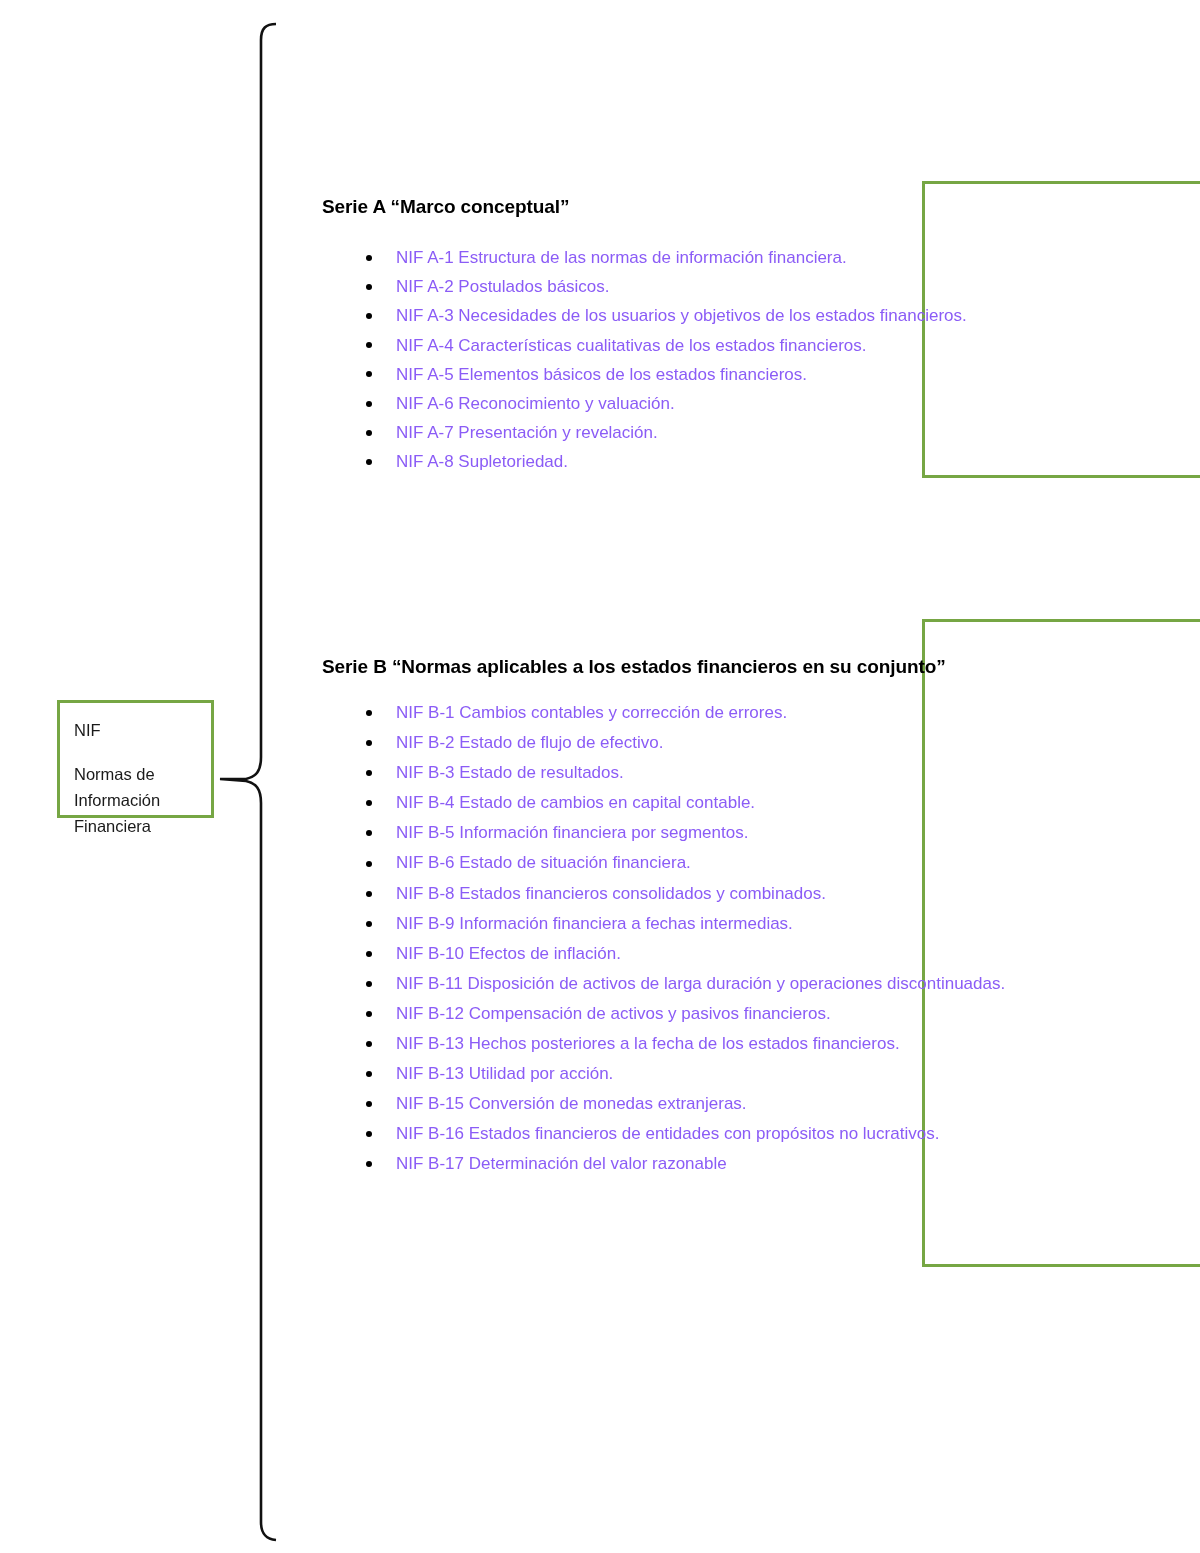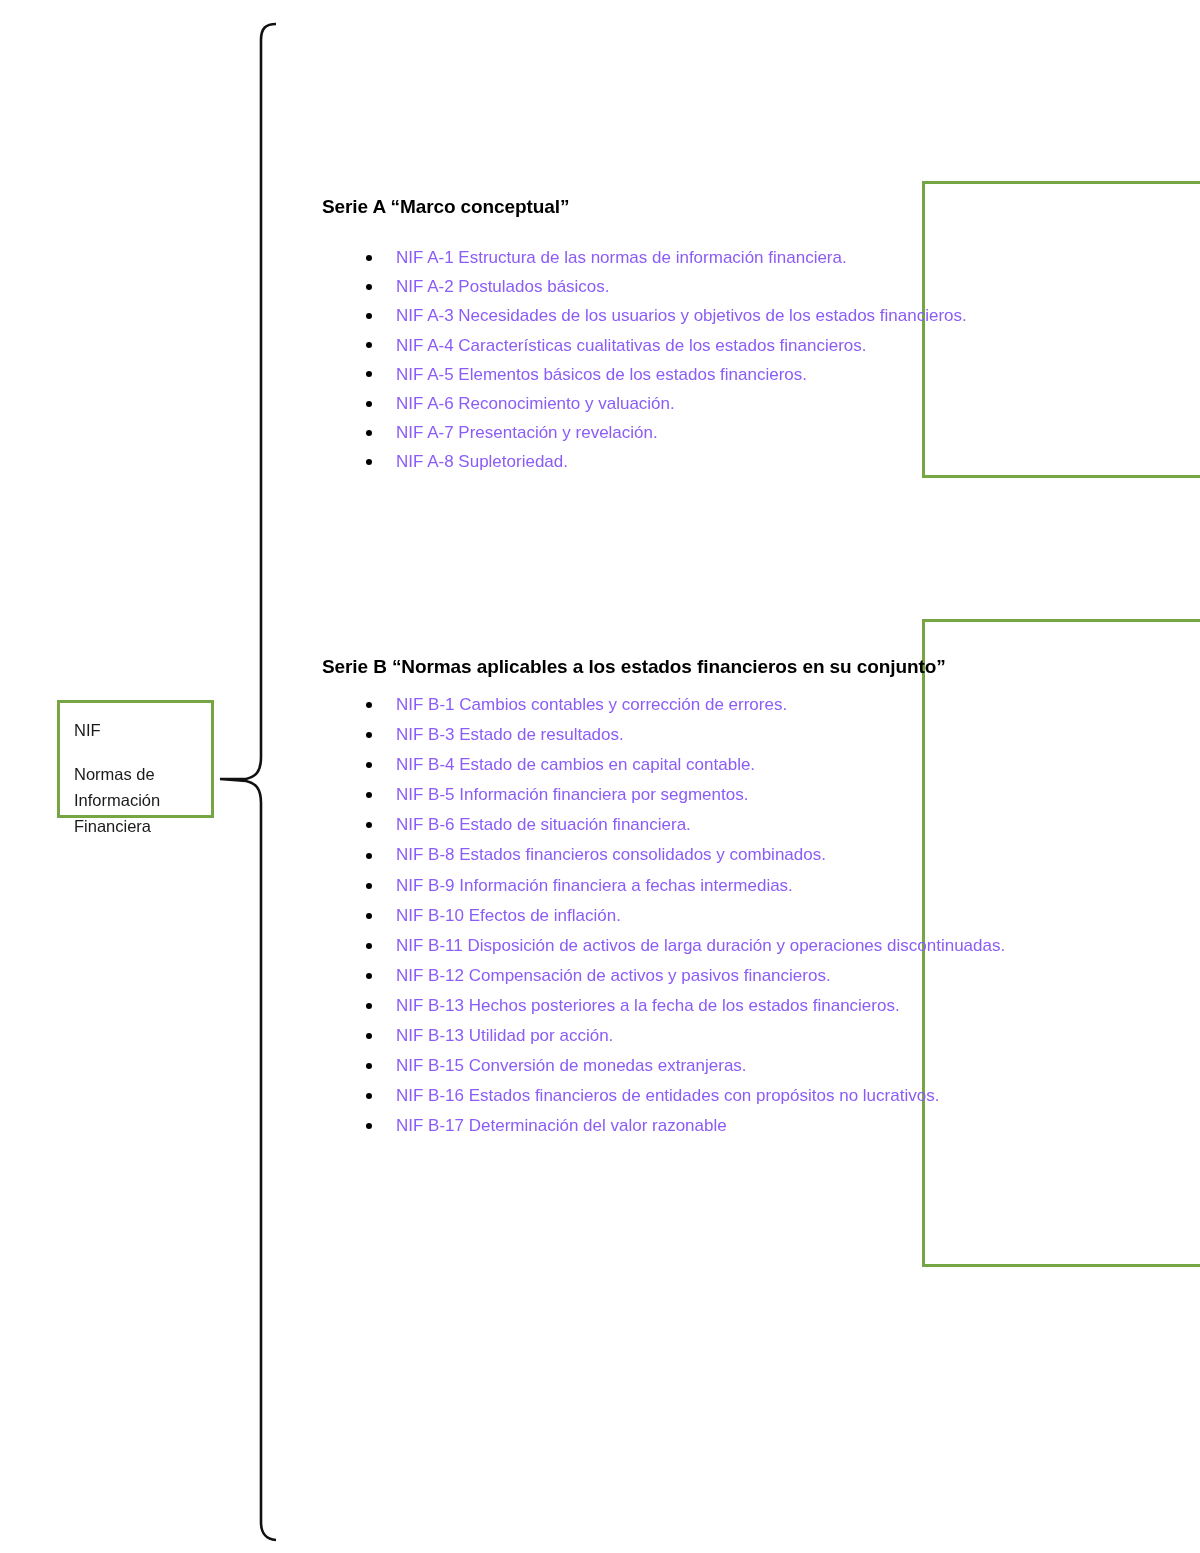--- a/index.html
+++ b/index.html
@@ -92,21 +92,21 @@
     white-space: nowrap;
     margin: 0;
   }
 
   .series-list {
     list-style: none;
     margin: 0;
     padding: 0;
   }
   #series-a-block .series-list { margin-top: 25px; }
-  #series-b-block .series-list { margin-top: 12px; }
+  #series-b-block .series-list { margin-top: 20px; }
 
   .series-list li {
     position: relative;
     font-size: 17px;
     color: #8b5cf6;
     white-space: nowrap;
     padding-left: 74px;
   }
   #series-a-block .series-list li { line-height: 29.2px; }
   #series-b-block .series-list li { line-height: 30.1px; }
@@ -164,20 +164,21 @@
       <li>NIF A-6 Reconocimiento y valuación.</li>
       <li>NIF A-7 Presentación y revelación.</li>
       <li>NIF A-8 Supletoriedad.</li>
     </ul>
   </div>
 
   <div class="series-block" id="series-b-block">
     <p class="series-heading">Serie B “Normas aplicables a los estados financieros en su conjunto”</p>
     <ul class="series-list">
       <li>NIF B-1 Cambios contables y corrección de errores.</li>
+      <li>NIF B-2 Estado de flujo de efectivo.</li>
       <li>NIF B-3 Estado de resultados.</li>
       <li>NIF B-4 Estado de cambios en capital contable.</li>
       <li>NIF B-5 Información financiera por segmentos.</li>
       <li>NIF B-6 Estado de situación financiera.</li>
       <li>NIF B-8 Estados financieros consolidados y combinados.</li>
       <li>NIF B-9 Información financiera a fechas intermedias.</li>
       <li>NIF B-10 Efectos de inflación.</li>
       <li>NIF B-11 Disposición de activos de larga duración y operaciones discontinuadas.</li>
       <li>NIF B-12 Compensación de activos y pasivos financieros.</li>
       <li>NIF B-13 Hechos posteriores a la fecha de los estados financieros.</li>

